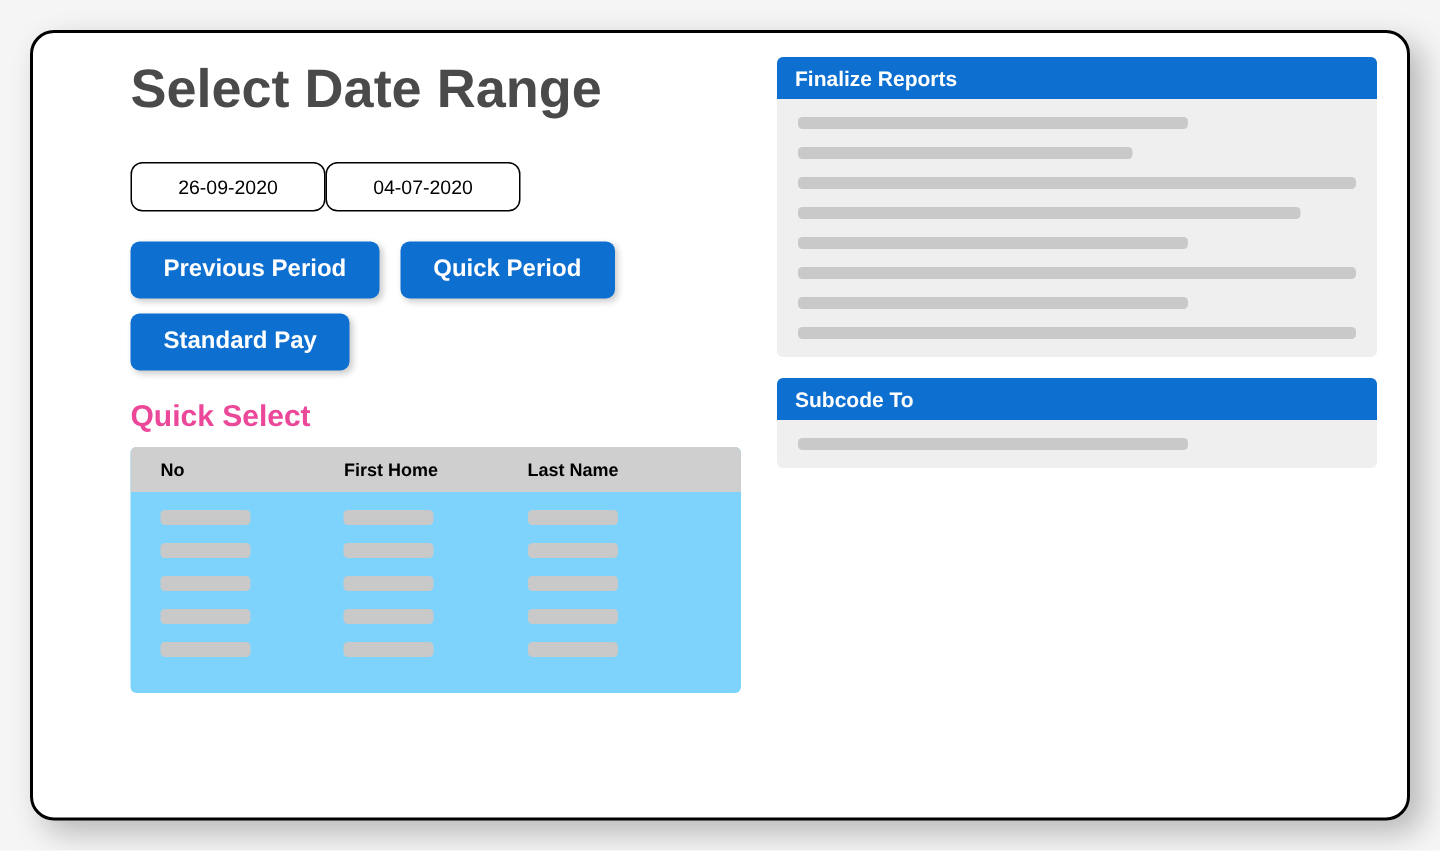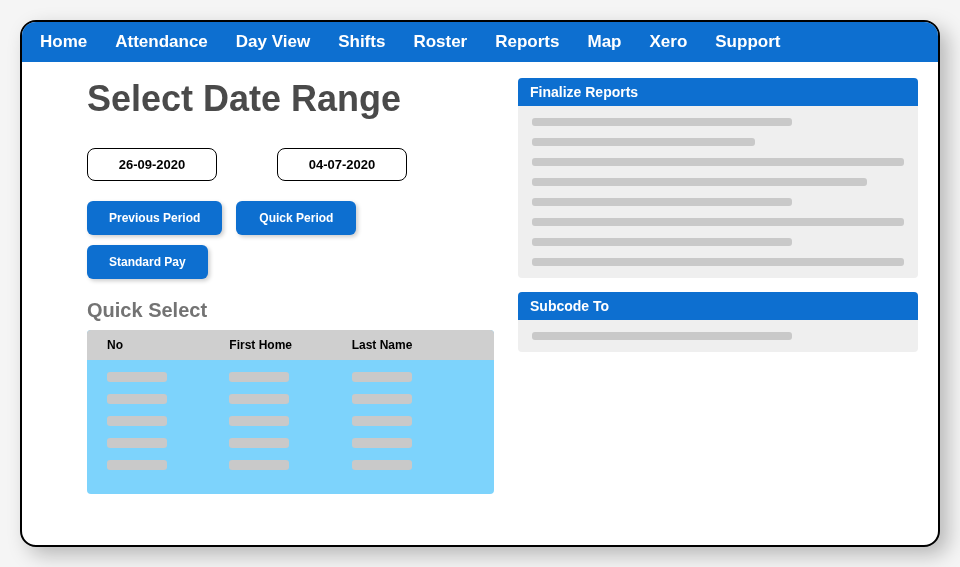--- a/index.html
+++ b/index.html
@@ -49,55 +49,53 @@
       gap: 14px;
     }
     .page-title {
       font-size: 36px;
       font-weight: bold;
       color: #4a4a4a;
       margin-bottom: 28px;
     }
     .date-row {
       display: flex;
-      gap: 60px;
       margin-bottom: 20px;
-      font-weight: bold;
     }
     .date-box {
       border: 1.5px solid #000;
       border-radius: 8px;
       padding: 8px 24px;
       font-size: 13px;
       text-align: center;
       min-width: 130px;
       cursor: pointer;
     }
     .btn-row {
       display: flex;
       gap: 14px;
       margin-bottom: 10px;
     }
     .btn {
       background: #0d6fd0;
       color: #fff;
       font-weight: bold;
-      font-size: 12px;
+      font-size: 16px;
       padding: 10px 22px;
       border: none;
       border-radius: 6px;
       box-shadow: 2px 2px 4px rgba(0,0,0,0.2);
       cursor: pointer;
       min-width: 120px;
       text-align: center;
     }
     .section-title {
       font-size: 20px;
       font-weight: bold;
-      color: #737373;
+      color: #ec4899;
       margin-top: 20px;
       margin-bottom: 8px;
     }
     .table {
       background: #7dd3fc;
       border-radius: 4px;
       overflow: hidden;
     }
     .table-head {
       background: #cfcfcf;
@@ -152,31 +150,20 @@
     }
     .line.full { width: 100%; }
     .line.w90 { width: 90%; }
     .line.w70 { width: 70%; }
     .line.w60 { width: 60%; }
   </style>
 </head>
 <body>
 
 <div class="window">
-  <div class="nav">
-    <div class="nav-item">Home</div>
-    <div class="nav-item">Attendance</div>
-    <div class="nav-item">Day View</div>
-    <div class="nav-item">Shifts</div>
-    <div class="nav-item">Roster</div>
-    <div class="nav-item">Reports</div>
-    <div class="nav-item">Map</div>
-    <div class="nav-item">Xero</div>
-    <div class="nav-item">Support</div>
-  </div>
 
   <div class="content">
     <div class="left">
       <h1 class="page-title">Select Date Range</h1>
 
       <div class="date-row">
         <div class="date-box">26-09-2020</div>
         <div class="date-box">04-07-2020</div>
       </div>
 

